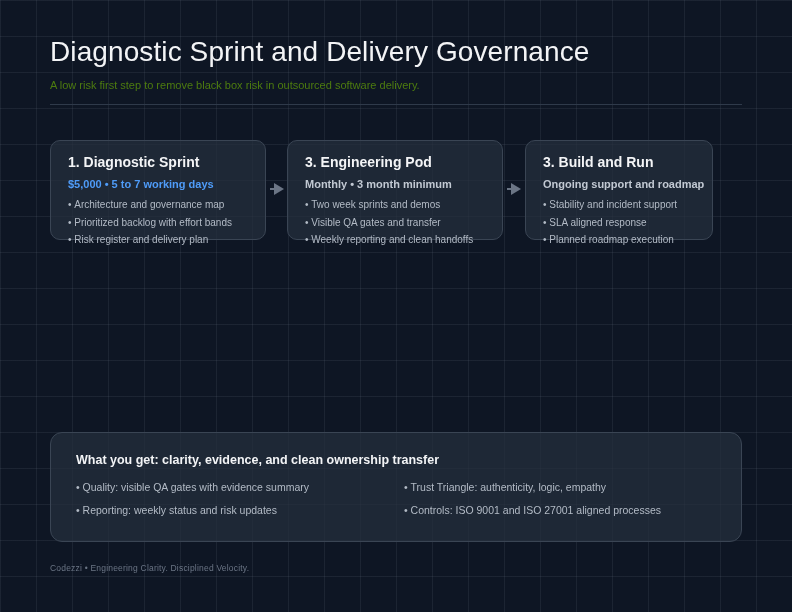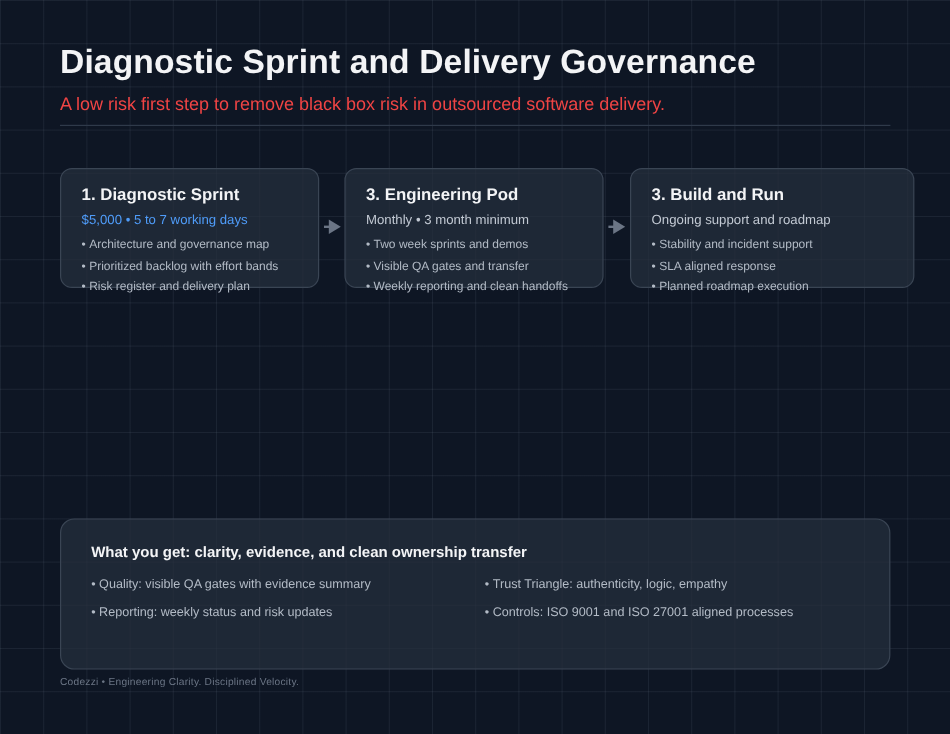--- a/index.html
+++ b/index.html
@@ -9,69 +9,69 @@
       background-image:
         linear-gradient(to right, rgba(148,163,184,0.10) 1px, transparent 1px),
         linear-gradient(to bottom, rgba(148,163,184,0.10) 1px, transparent 1px);
       background-size: 36px 36px;
       background-position: 0 0;
       font-family: "Liberation Sans", sans-serif;
       color: #e5e7eb;
     }
     .title {
       position: absolute; left: 50px; top: 36px;
-      font-size: 28px; font-weight: bold; color: #f3f4f6;
+      font-size: 28px; font-weight: normal; color: #f3f4f6;
       letter-spacing: 0.1px; white-space: nowrap;
     }
     .subtitle {
       position: absolute; left: 50px; top: 79px;
-      font-size: 15px; color: #ef4444; white-space: nowrap;
+      font-size: 11px; color: #4d7c0f; white-space: nowrap;
     }
     .divider {
       position: absolute; left: 50px; top: 104px; width: 692px; height: 1px;
       background: #2f3a4a;
     }
     .card {
       position: absolute; top: 140px; height: 100px;
       box-sizing: border-box;
       background: rgba(37,47,61,0.72);
       border: 1px solid #3a4554;
       border-radius: 10px;
     }
     .card-1 { left: 50px; width: 216px; }
     .card-2 { left: 287px; width: 216px; }
-    .card-3 { left: 525px; width: 237px; }
+    .card-3 { left: 525px; width: 188px; }
     .card-title {
       position: absolute; left: 17px; top: 13px;
       font-size: 14px; font-weight: bold; color: #f3f4f6; white-space: nowrap;
     }
     .card-sub {
       position: absolute; left: 17px; top: 37px;
-      font-size: 11px; font-weight: normal; color: #c2c9d3; white-space: nowrap;
+      font-size: 11px; font-weight: bold; color: #c2c9d3; white-space: nowrap;
     }
     .card-sub.accent { color: #4f9cf9; }
     .card-list {
       position: absolute; left: 17px; top: 57px; margin: 0; padding: 0; list-style: none;
     }
     .card-list li {
       font-size: 10px; color: #b3bbc6; height: 17.5px; line-height: 14px; white-space: nowrap;
     }
     .card-list li::before { content: "\2022\00a0"; color: #b3bbc6; }
     .arrow {
       position: absolute; top: 183px; width: 0; height: 0;
       border-top: 6px solid transparent; border-bottom: 6px solid transparent;
       border-left: 10px solid #6b7585;
     }
     .arrow::before {
       content: ""; position: absolute; left: -14px; top: -1px; width: 5px; height: 2px; background: #6b7585;
     }
     .arrow-1 { left: 274px; }
     .arrow-2 { left: 511px; }
     .summary {
-      position: absolute; left: 50px; top: 432px; width: 692px; height: 126px;
+      position: absolute; left: 50px; top: 432px; width: 692px; height: 110px;
       box-sizing: border-box;
       background: rgba(37,47,61,0.72);
       border: 1px solid #3a4554;
       border-radius: 12px;
     }
     .summary-title {
       position: absolute; left: 25px; top: 20px;
       font-size: 12.5px; font-weight: bold; color: #f3f4f6; white-space: nowrap;
     }
     .summary-col { position: absolute; top: 47px; margin: 0; padding: 0; list-style: none; }

